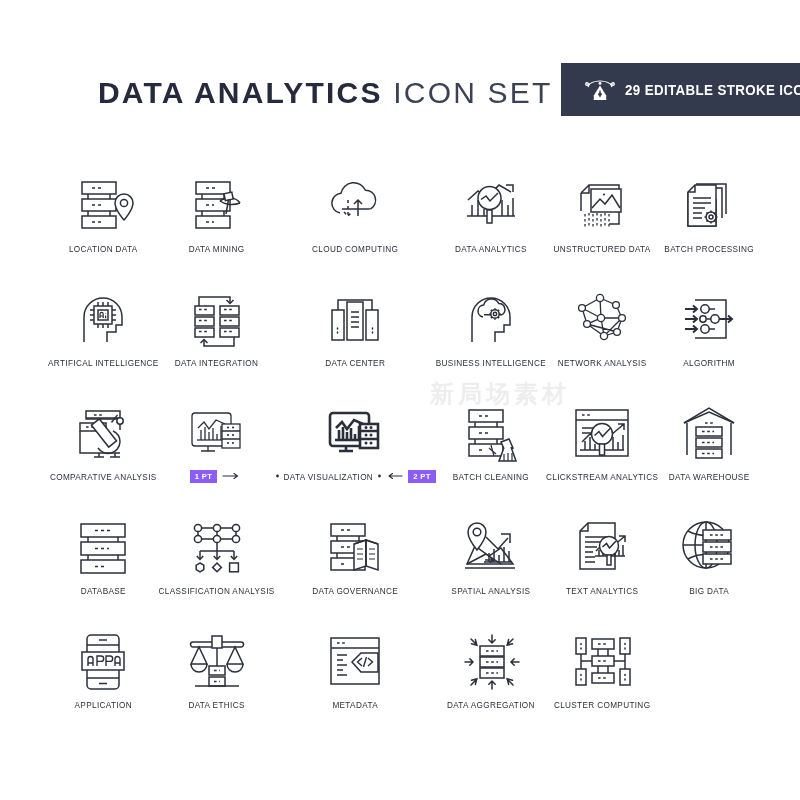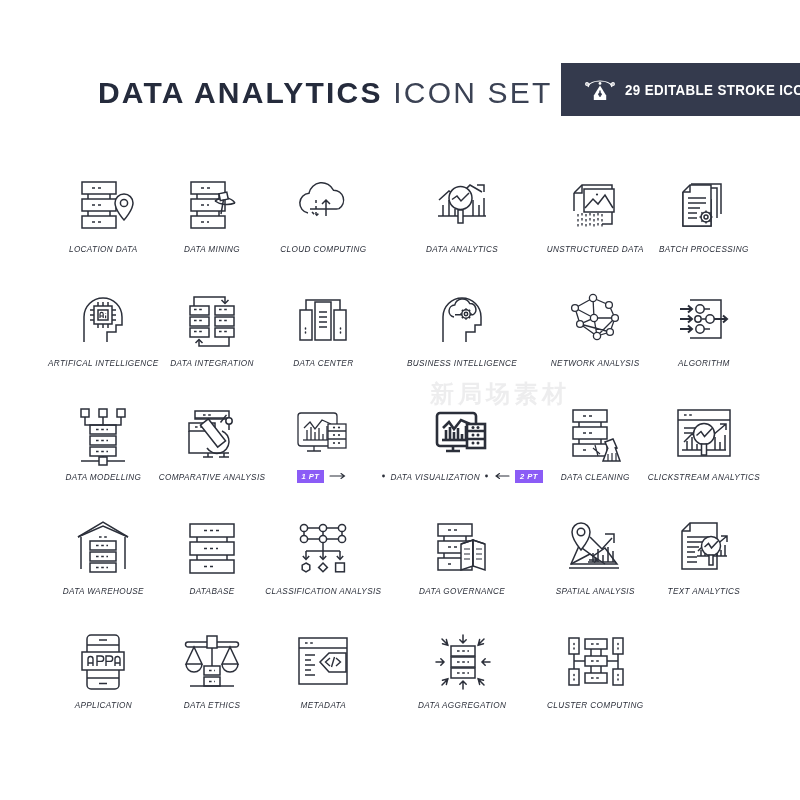--- a/index.html
+++ b/index.html
@@ -44,21 +44,21 @@
   
   .grid{
     position:absolute;left:48px;top:168px;
     width:712px;
     display:grid;
     grid-template-columns:repeat(6,1fr);
     grid-auto-rows:114px;
   }
   .cell{
     position:relative;
-    display:flex;flex-direction:column;align-items:center;justify-content:flex-start;font-style:italic;
+    display:flex;flex-direction:column;align-items:center;justify-content:flex-start;
   }
   .cell .glyph{
     height:74px;width:100%;
     display:flex;align-items:center;justify-content:center;
   }
   .cell .glyph svg{display:block;}
   .cell .caption{
     font-size:8.2px;
     letter-spacing:0.35px;
     color:#2b2f3a;
@@ -310,37 +310,20 @@
             <path d="M11 25 h12 M19 21.5 L23 25 L19 28.5"></path>
             <path d="M11 35 h12 M19 31.5 L23 35 L19 38.5"></path>
             <path d="M11 45 h12 M19 41.5 L23 45 L19 48.5"></path>
             <path d="M45 35 h13 M54 31.5 L58 35 L54 38.5"></path>
           </g>
         </svg>
       </div>
       <div class="caption">ALGORITHM</div>
     </div>
 
-    <div class="cell">
-      <div class="glyph">
-        <svg width="70" height="70" viewBox="0 0 70 70" fill="none" stroke="#2b2f3a" stroke-width="1.5">
-          <rect x="13" y="11" width="8" height="8"></rect>
-          <rect x="31" y="11" width="8" height="8"></rect>
-          <rect x="49" y="11" width="8" height="8"></rect>
-          <path d="M17 19 v8 h18 M35 19 v8 M53 19 v8 H35"></path>
-          <rect x="22" y="27" width="26" height="9"></rect>
-          <rect x="22" y="38" width="26" height="9"></rect>
-          <rect x="22" y="49" width="26" height="9"></rect>
-          <path d="M28 31.5 h12 M28 42.5 h12 M28 53.5 h12" stroke-dasharray="2.6 2.6"></path>
-          <path d="M35 58 v5 M13 63 h44"></path>
-          <rect x="31" y="59" width="8" height="8" fill="#fff"></rect>
-        </svg>
-      </div>
-      <div class="caption">DATA MODELLING</div>
-    </div>
 
     <div class="cell">
       <div class="glyph">
         <svg width="70" height="70" viewBox="0 0 70 70" fill="none" stroke="#2b2f3a" stroke-width="1.5">
           <path d="M18 20 H52 V32"></path>
           <rect x="18" y="13" width="34" height="8"></rect>
           <path d="M26 17 h10" stroke-dasharray="2.6 2.6"></path>
           <rect x="12" y="25" width="26" height="8"></rect>
           <path d="M18 29 h10" stroke-dasharray="2.6 2.6"></path>
           <path d="M12 33 v22 h14"></path>
@@ -428,21 +411,21 @@
           <rect x="13" y="29" width="34" height="12"></rect>
           <rect x="13" y="46" width="34" height="12"></rect>
           <path d="M19 24 v5 M41 24 v5 M19 41 v5 M41 41 v5"></path>
           <path d="M23 18 h12 M23 35 h10 M23 52 h4" stroke-dasharray="3 3"></path>
           <path d="M33 50 L40 56 M35 47 L38 58" stroke-width="1.2"></path>
           <path d="M45 44 L53 41 L57 50 L49 53 Z" fill="#fff"></path>
           <path d="M47.5 51 L43 63 H60 L55 49" fill="#fff"></path>
           <path d="M48 56 v7 M52 55 v8 M56 55 v8" stroke-width="1.2"></path>
         </svg>
       </div>
-      <div class="caption">DATA CLEANING</div>
+      <div class="caption">BATCH CLEANING</div>
     </div>
 
     <div class="cell">
       <div class="glyph">
         <svg width="70" height="70" viewBox="0 0 70 70" fill="none" stroke="#2b2f3a" stroke-width="1.5">
           <rect x="9" y="12" width="52" height="46"></rect>
           <path d="M9 22 h52"></path>
           <path d="M15 17 h10" stroke-dasharray="2.6 2.6"></path>
           <path d="M15 30 h14 M15 35 h9"></path>
           <path d="M13 52 h44"></path>
@@ -554,20 +537,35 @@
           <path d="M29 39 L34 34 L38 38"></path>
           <path d="M46 34 L58 24 M52 24 h6 v6"></path>
           <circle cx="42" cy="34" r="9.5" fill="#fff"></circle>
           <path d="M35.5 35 L39.5 31.5 L42.5 36 L49 29"></path>
           <rect x="40" y="43" width="4" height="10" fill="#fff"></rect>
         </svg>
       </div>
       <div class="caption">TEXT ANALYTICS</div>
     </div>
 
+    <div class="cell">
+      <div class="glyph">
+        <svg width="70" height="70" viewBox="0 0 70 70" fill="none" stroke="#2b2f3a" stroke-width="1.5">
+          <circle cx="32" cy="33" r="23"></circle>
+          <path d="M32 10 v46 M9 33 h46"></path>
+          <ellipse cx="32" cy="33" rx="11" ry="23"></ellipse>
+          <path d="M14 19 a30 22 0 0 0 36 0 M14 47 a30 22 0 0 1 36 0"></path>
+          <rect x="29" y="18" width="28" height="10" fill="#fff"></rect>
+          <rect x="29" y="30" width="28" height="10" fill="#fff"></rect>
+          <rect x="29" y="42" width="28" height="10" fill="#fff"></rect>
+          <path d="M36 23 h14 M36 35 h14 M36 47 h14" stroke-dasharray="2.6 2.6"></path>
+        </svg>
+      </div>
+      <div class="caption">BIG DATA</div>
+    </div>
 
     <div class="cell">
       <div class="glyph">
         <svg width="70" height="70" viewBox="0 0 70 70" fill="none" stroke="#2b2f3a" stroke-width="1.5">
           <rect x="19" y="9" width="32" height="54" rx="4"></rect>
           <path d="M19 19 h32 M19 52 h32"></path>
           <path d="M31 14 h8 M31 57.5 h8"></path>
           <rect x="14" y="26" width="42" height="18" fill="#fff"></rect>
           <g stroke-width="1.4">
             <path d="M20 40 v-7 a2.5 2.5 0 0 1 5 0 v7 M20 37 h5"></path>

